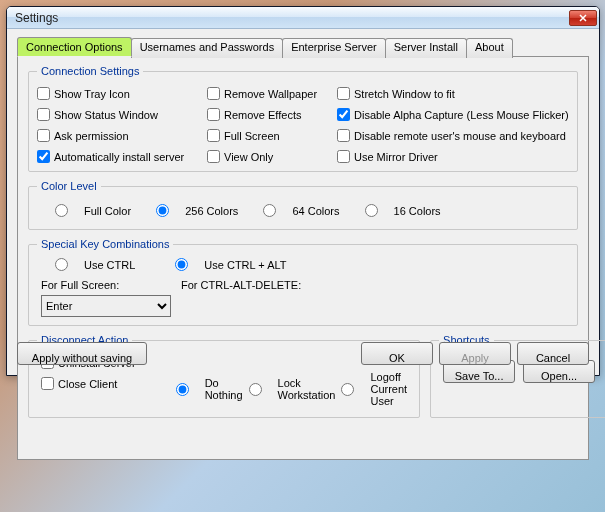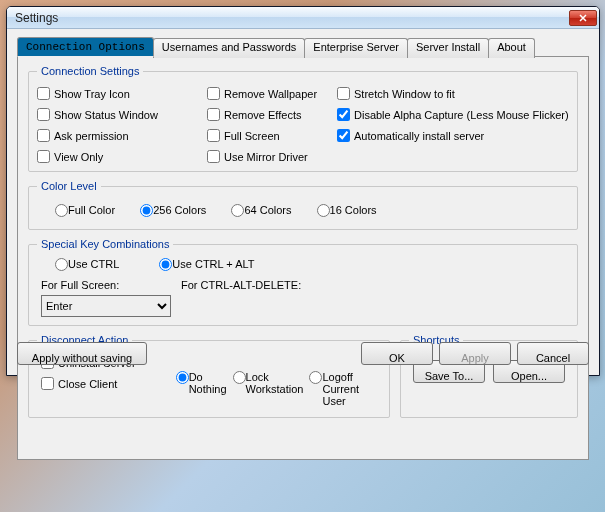--- a/index.html
+++ b/index.html
@@ -54,45 +54,44 @@
     background: linear-gradient(to bottom, #f7f7f7, #e4e4e4);
     padding: 2px 8px 0 8px;
     margin-right: -1px;
     border-radius: 3px 3px 0 0;
     font-size: 11px;
     cursor: pointer;
     position: relative;
     top: 1px;
   }
   .tab.active {
-    background: #0369a1;
+    background: #bef264;
     border-bottom: 1px solid #f0f0f0;
     top: 0;
     padding-top: 3px;
     z-index: 2;
-    font-family: Liberation Mono, monospace;
   }
   .tabpanel {
     border: 1px solid #909090;
     background: #f0f0f0;
     padding: 8px 10px 8px 10px;
     height: 404px;
   }
   fieldset {
     border: 1px solid #c8c8c8;
     border-radius: 2px;
     margin: 0 0 8px 0;
     padding: 6px 8px 8px 8px;
     position: relative;
   }
   legend { font-size: 11px; padding: 0 4px; color: #003399; }
   .grid-3 { display: grid; grid-template-columns: 170px 130px 1fr; row-gap: 8px; padding-top: 4px;}
   .chk { display: flex; align-items: center; gap: 4px; white-space: nowrap;}
   .chk input[type=checkbox] { width: 13px; height: 13px; margin: 0;}
-  .rad { display: inline-flex; gap: 0; margin-right: 22px; }
+  .rad { display: inline-flex; align-items: center; gap: 16px; margin-right: 22px; }
   .rad input[type=radio] { width: 13px; height: 13px; margin: 0;}
   .radrow { padding: 6px 4px 2px 18px; }
   .skc-row { display: flex; gap: 40px; padding: 2px 4px 4px 18px; }
   .skc-sel { display: flex; gap: 10px; padding: 4px 4px 0 4px; }
   .selgrp { display: flex; flex-direction: column; gap: 4px; }
   .sellabel { font-size: 11px; }
   select.combo {
     width: 130px; height: 22px;
     font-size: 11px;
     border: 1px solid #707070;
@@ -177,20 +176,24 @@
             </label>
 
           <label class="chk">
               <input type="checkbox" style="">
               <span>Ask permission</span>
             </label>
           <label class="chk">
               <input type="checkbox" style="">
               <span>Full Screen</span>
             </label>
+          <label class="chk">
+              <input type="checkbox" style="">
+              <span>Disable remote user's mouse and keyboard</span>
+            </label>
 
           <label class="chk">
               <input type="checkbox" checked="" style="">
               <span>Automatically install server</span>
             </label>
           <label class="chk">
               <input type="checkbox" style="">
               <span>View Only</span>
             </label>
           <label class="chk">

